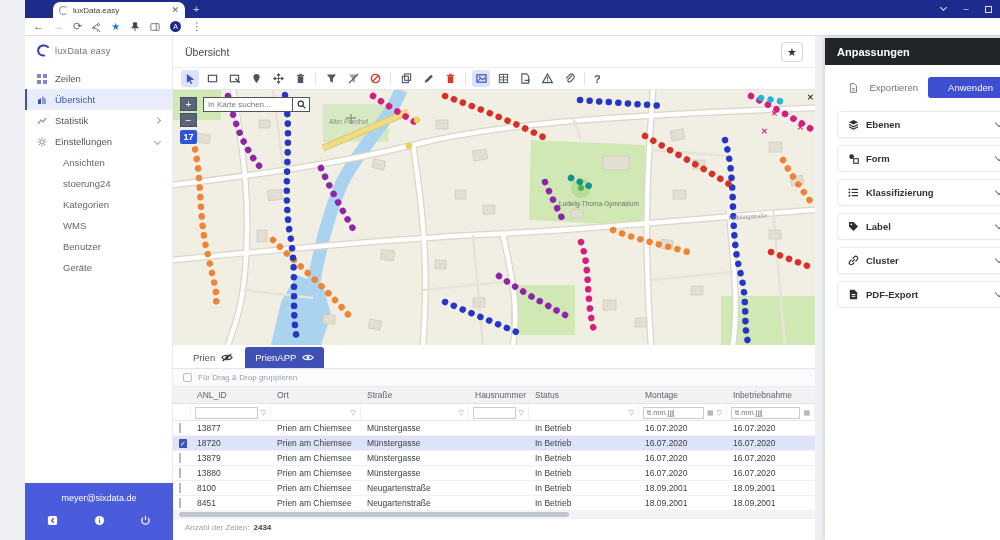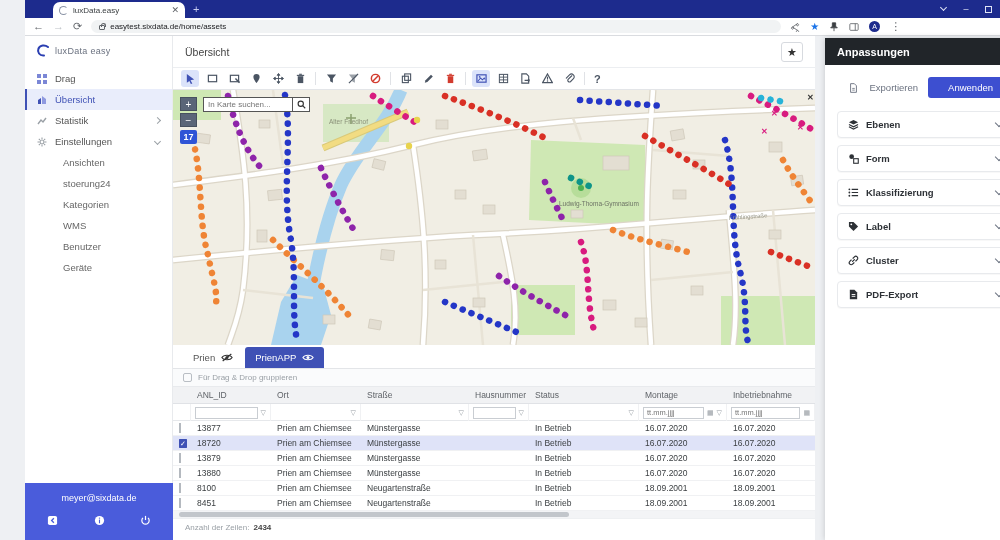--- a/index.html
+++ b/index.html
@@ -125,24 +125,20 @@
       <span>–</span>
       <span class="win-max"></span>
       <span>✕</span>
     </div>
   </div>
 
   <div class="addrbar">
     <span class="nav-ic">←</span>
     <span class="nav-ic dis">→</span>
     <span class="nav-ic">⟳</span>
-    <div class="urlbox">
-      <span class="lock"></span>
-      <span class="url">easytest.sixdata.de/home/assets</span>
-    </div>
     <div class="addr-icons">
       <svg width="10" height="10" viewBox="0 0 12 12">
           <path d="M3 6 L9 2 M3 6 L9 10 M9 2 a1.3 1.3 0 1 0 0.01 0 M9 10 a1.3 1.3 0 1 0 0.01 0 M3 6 a1.3 1.3 0 1 0 0.01 0" stroke="#5f6368" fill="none"></path>
         </svg>
       <span class="star-blue">★</span>
       <svg width="10" height="10" viewBox="0 0 12 12">
           <path d="M4 1 L8 1 L8 5 L10 7 L2 7 L4 5 Z M6 7 L6 11" stroke="#3c4043" fill="#3c4043"></path>
         </svg>
       <svg width="10" height="10" viewBox="0 0 12 12">
           <rect x="1" y="2" width="10" height="8" rx="1" fill="none" stroke="#5f6368"></rect>
@@ -160,21 +156,21 @@
         </svg>
       <span class="logo-text">luxData easy</span>
     </div>
     <div class="nav-item">
       <svg width="10" height="10" viewBox="0 0 10 10">
           <rect x="0" y="0" width="4" height="4" fill="#7b87d6"></rect>
           <rect x="6" y="0" width="4" height="4" fill="#7b87d6"></rect>
           <rect x="0" y="6" width="4" height="4" fill="#7b87d6"></rect>
           <rect x="6" y="6" width="4" height="4" fill="#7b87d6"></rect>
         </svg>
-      <span class="grow">Drag</span>
+      <span class="grow">Zeilen</span>
     </div>
     <div class="nav-item active">
       <svg width="10" height="10" viewBox="0 0 10 10">
           <path d="M1 9 L1 5 L4 3 L4 9 Z" fill="#3f51b5"></path>
           <path d="M5 9 L5 1 L9 4 L9 9 Z" fill="#8e99e0"></path>
         </svg>
       <span class="grow">Übersicht</span>
     </div>
     <div class="nav-item">
       <svg width="10" height="10" viewBox="0 0 10 10">

